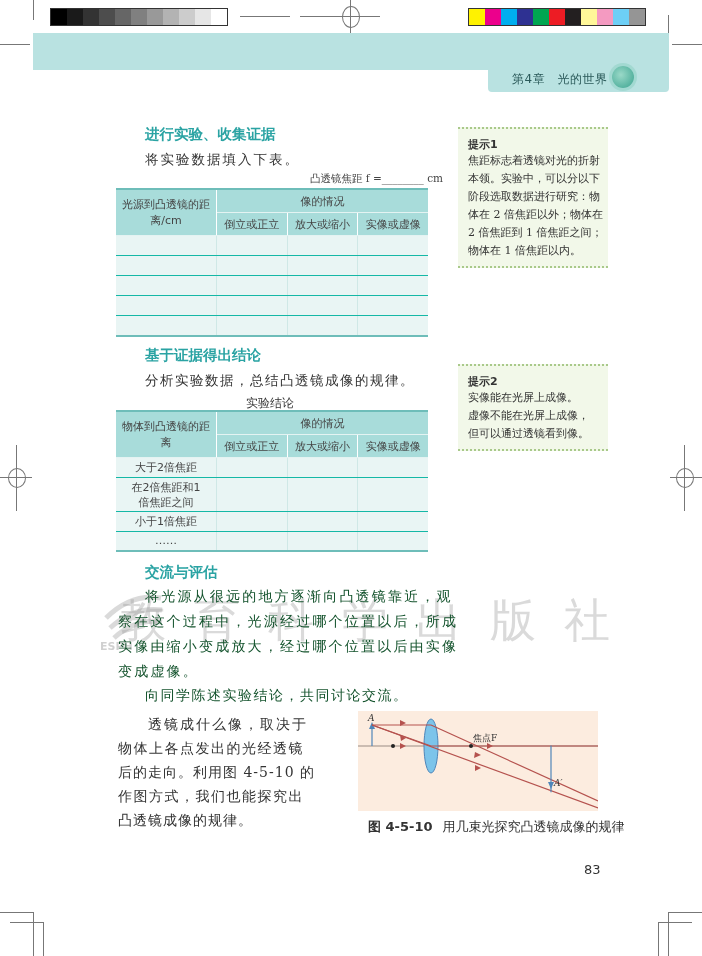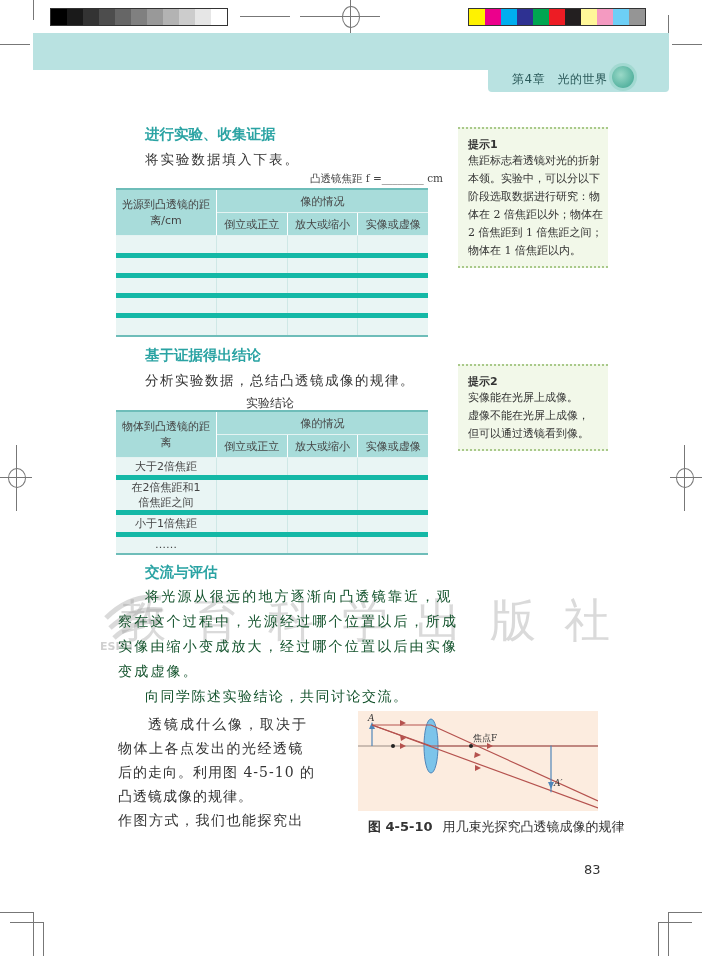--- a/index.html
+++ b/index.html
@@ -20,21 +20,21 @@
   .line{background:#777;}
   .circle{border:1px solid #777;border-radius:50%;}
   
   .h-teal{color:#2aa3a3;font-size:14.5px;font-weight:bold;}
   .body-serif{font-family:"DejaVu Serif","Liberation Serif",serif;font-size:13.5px;color:#333;}
   .body-sm{font-family:"DejaVu Serif","Liberation Serif",serif;font-size:14px;color:#14532d;line-height:26px;}
   
   table.tbl{border-collapse:collapse;font-size:11px;color:#444;position:absolute;}
   table.tbl th{background:#a8dcda;font-weight:normal;height:20px;border-right:1px solid #fff;border-bottom:1px solid #e4f3f2;}
   table.tbl th.last{border-right:none;}
-  table.tbl td{background:#e9f5f4;border-right:1px solid #cfe8e6;border-bottom:5px solid #14b8a6;text-align:center;}
+  table.tbl td{background:#e9f5f4;border-right:1px solid #cfe8e6;border-bottom:1px solid #14b8a6;text-align:center;}
   table.tbl td.last{border-right:none;}
   table.tbl tr:last-child td{border-bottom:2px solid #6ebdb9;}
   table.tbl thead tr:first-child th{border-top:2px solid #6ebdb9;}
   
   .tip{background:#f2f8e9;border-top:2px dotted #a9c98a;border-bottom:2px dotted #a9c98a;padding:8px 0 6px 10px;}
   .tip-title{font-size:11px;font-weight:bold;color:#333;}
   .tip-body{font-family:"DejaVu Serif","Liberation Serif",serif;font-size:11px;color:#333;line-height:18px;}
   
   .wm{left:120px;top:590px;font-family:"DejaVu Serif","Liberation Serif",serif;font-size:46px;color:rgba(150,150,150,.35);letter-spacing:28px;white-space:nowrap;}
   .wm-logo{left:96px;top:588px;width:70px;height:60px;}
@@ -222,28 +222,28 @@
   <path d="M18 50 Q40 30 66 34" stroke="rgba(150,150,150,.35)" stroke-width="5" fill="none"></path>
 </svg>
 <div class="abs wm-esph">ESPH</div>
 <div class="abs wm">教育科学出版社</div>
 
 <div class="abs h-teal" style="left:145px;top:563px;">交流与评估</div>
 <div class="abs body-sm" style="left:145px;top:583px;letter-spacing:2.2px;">将光源从很远的地方逐渐向凸透镜靠近，观</div>
 <div class="abs body-sm" style="left:118px;top:608px;letter-spacing:2.2px;">察在这个过程中，光源经过哪个位置以后，所成</div>
 <div class="abs body-sm" style="left:118px;top:633px;letter-spacing:2.2px;">实像由缩小变成放大，经过哪个位置以后由实像</div>
 <div class="abs body-sm" style="left:118px;top:658px;letter-spacing:2.2px;">变成虚像。</div>
-<div class="abs body-sm" style="left:145px;top:683px;letter-spacing:1.5px;">向同学陈述实验结论，共同讨论交流。</div>
+<div class="abs body-sm" style="left:145px;top:683px;letter-spacing:1.5px;font-family:Liberation Serif, serif;">向同学陈述实验结论，共同讨论交流。</div>
 
 <div class="abs" style="left:118px;top:712px;font-family:'DejaVu Serif','Liberation Serif',serif;font-size:14px;color:#333;line-height:24px;">
   <div style="padding-left:30px;letter-spacing:2px;">透镜成什么像，取决于</div>
   <div style="letter-spacing:1.5px;">物体上各点发出的光经透镜</div>
   <div style="letter-spacing:1px;">后的走向。利用图 4-5-10 的</div>
+  <div style="letter-spacing:1.5px;">作图方式，我们也能探究出</div>
   <div style="letter-spacing:1px;">凸透镜成像的规律。</div>
-  <div style="letter-spacing:1.5px;">作图方式，我们也能探究出</div>
 </div>
 
 <div class="abs figure">
   <svg width="240" height="100" viewBox="0 0 240 100">
     <line x1="0" y1="35" x2="240" y2="35" stroke="#9a8c84" stroke-width="1"></line>
     <line x1="14" y1="35" x2="14" y2="14" stroke="#4f86b9" stroke-width="1.2"></line>
     <polygon points="14,11 11,18 17,18" fill="#4f86b9"></polygon>
     <ellipse cx="73" cy="35" rx="7" ry="27" fill="#7cc4ea" stroke="#4f86b9" stroke-width="1"></ellipse>
     <line x1="14" y1="14" x2="73" y2="14" stroke="#b5524e" stroke-width="1.2"></line>
     <line x1="73" y1="14" x2="240" y2="90" stroke="#b5524e" stroke-width="1.2"></line>

